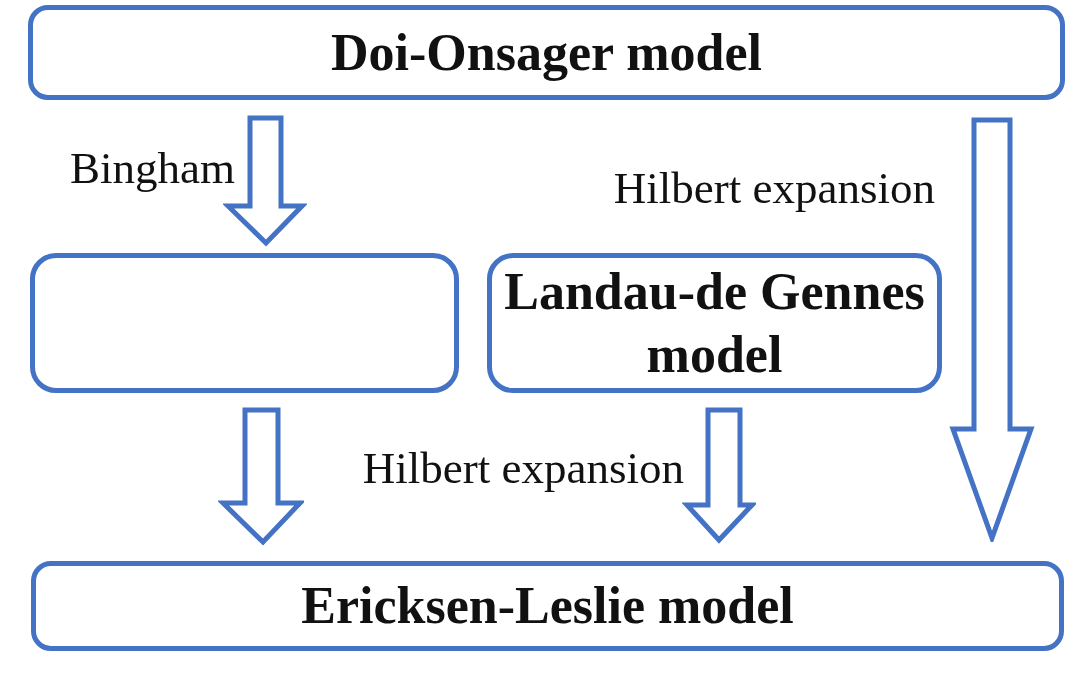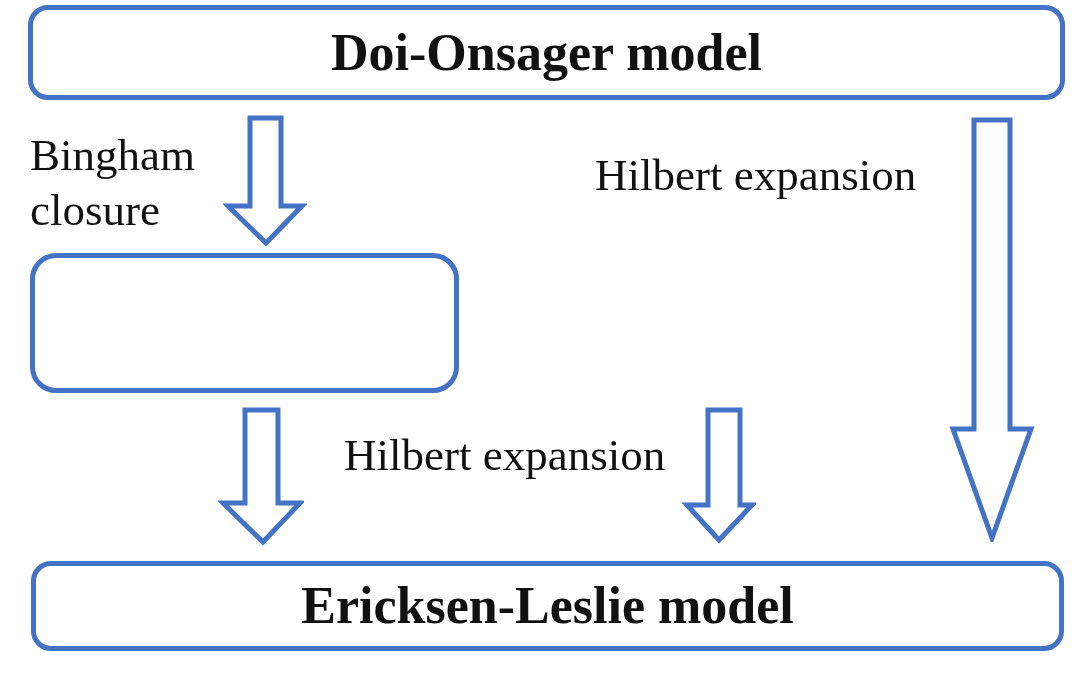--- a/index.html
+++ b/index.html
@@ -34,23 +34,24 @@
     white-space: nowrap;
   }
   .node-top    { left: 28px;  top: 5px;   width: 1037px; height: 95px;  border-radius: 20px; }
   .node-left   { left: 30px;  top: 253px; width: 429px;  height: 140px; border-radius: 26px; }
   .node-right  { left: 487px; top: 253px; width: 455px;  height: 140px; border-radius: 26px; }
   .node-bottom { left: 31px;  top: 561px; width: 1033px; height: 90px;  border-radius: 20px; }
   .edge-label {
     position: absolute;
     font-size: 45px;
     line-height: 1.22;
-    text-align: left;
+    text-align: right;
     white-space: nowrap;
     color: var(--text);
+    margin-top: 13px;
   }
   .label-bingham     { left: 30px;  top: 128px; width: 205px; }
   .label-hilbert-top { left: 595px; top: 148px; width: 340px; }
   .label-hilbert-mid { left: 344px; top: 428px; width: 340px; }
   .arrow { position: absolute; color: var(--accent); }
   .arrow svg { display: block; }
   .arrow-bingham   { left: 223px; top: 114px; }
   .arrow-mid-left  { left: 218px; top: 406px; }
   .arrow-mid-right { left: 682px; top: 406px; }
   .arrow-right     { left: 949px; top: 116px; }
@@ -65,30 +66,33 @@
   </div>
 
   <div class="arrow arrow-bingham">
     <svg width="84" height="134" viewBox="0 0 84 134">
       <polygon points="27,4 58,4 58,92 79,92 43,129 5,92 27,92" fill="#ffffff" stroke="currentColor" stroke-width="5" stroke-linejoin="miter"></polygon>
     </svg>
   </div>
 
   <div class="edge-label label-bingham">
     <div>Bingham</div>
-    <div>closure</div>
   </div>
 
   <div class="edge-label label-hilbert-top">
     <span>Hilbert expansion</span>
   </div>
 
   <div class="node node-left">
   </div>
 
+  <div class="node node-right">
+    <span>Landau-de Gennes</span>
+    <span>model</span>
+  </div>
 
   <div class="arrow arrow-mid-left">
     <svg width="86" height="140" viewBox="0 0 86 140">
       <polygon points="27,4 60,4 60,97 82,97 45,136 5,97 27,97" fill="#ffffff" stroke="currentColor" stroke-width="5" stroke-linejoin="miter"></polygon>
     </svg>
   </div>
 
   <div class="edge-label label-hilbert-mid">
     <span>Hilbert expansion</span>
   </div>

